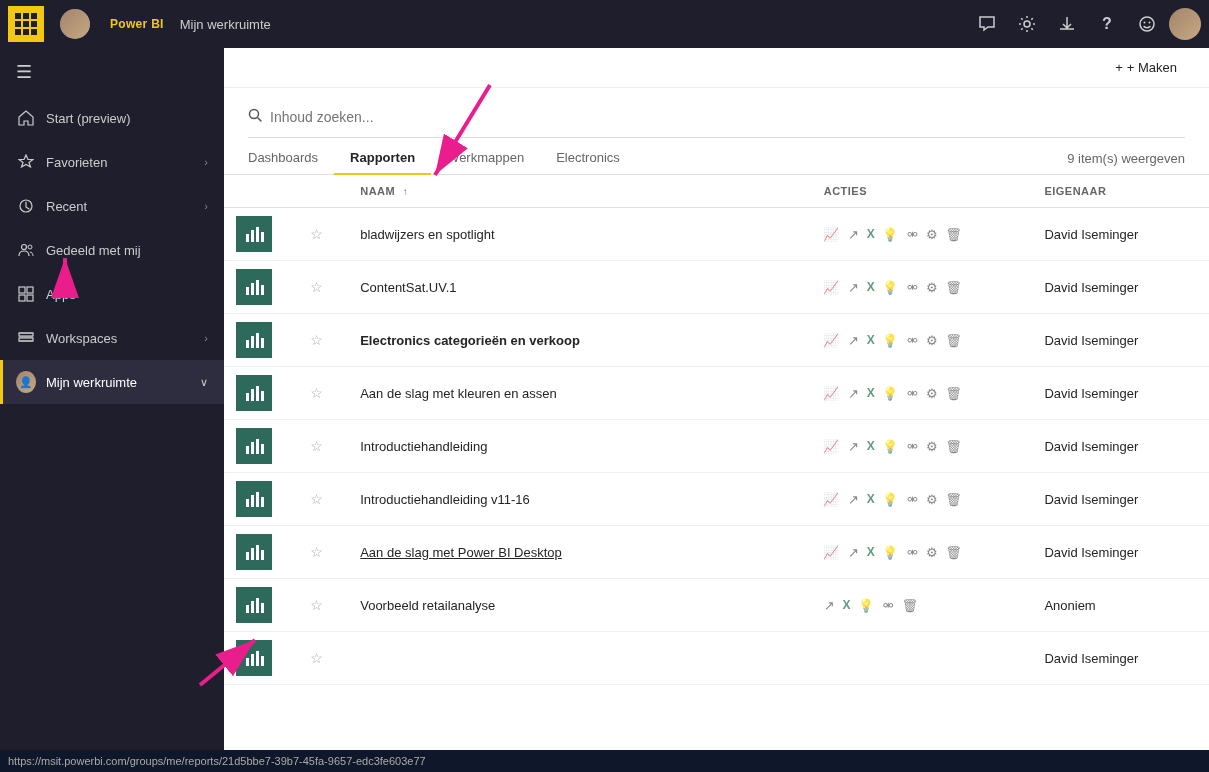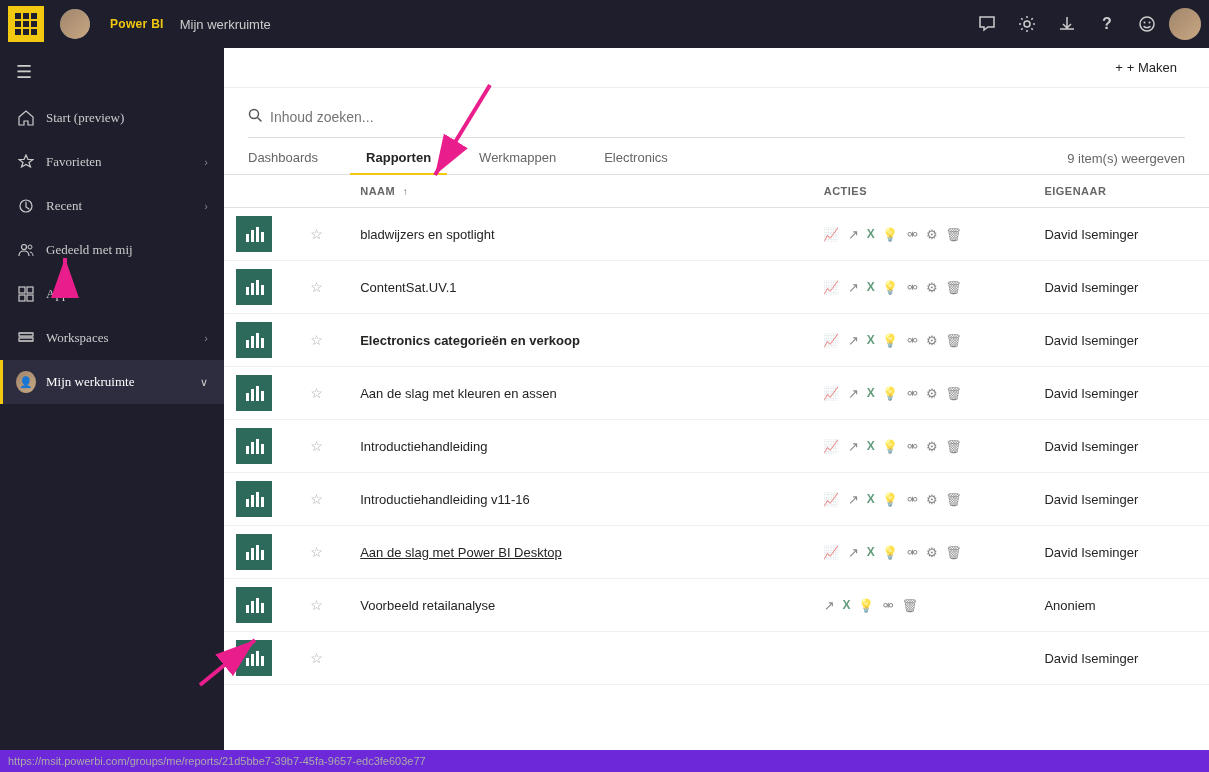--- a/index.html
+++ b/index.html
@@ -69,21 +69,21 @@
       color: #ccc; font-size: 13px; position: relative;
     }
     .sidebar-item.active { background: #2d2d3f; color: white; }
     .sidebar-item.active::before {
       content: ''; position: absolute; left: 0; top: 0; bottom: 0; width: 3px; background: #f2c811;
     }
     .sidebar-icon {
       width: 20px; height: 20px; margin-right: 10px; display: flex; align-items: center; justify-content: center;
       font-size: 15px; flex-shrink: 0;
     }
-    .sidebar-label { flex: 1; font-family: Liberation Serif, serif; }
+    .sidebar-label { flex: 1; }
     .sidebar-chevron { font-size: 11px; color: #888; }
 
     
     .content {
       flex: 1; display: flex; flex-direction: column; overflow: hidden; background: #f3f2f1;
     }
     .content-header {
       background: white; padding: 12px 24px 0; border-bottom: 1px solid #e0e0e0; flex-shrink: 0;
     }
     .content-toolbar {
@@ -93,21 +93,21 @@
       display: flex; align-items: center; gap: 4px; color: #252423; font-size: 13px; cursor: pointer; padding: 4px 8px;
     }
     .search-bar {
       display: flex; align-items: center; padding: 8px 0 12px; border-bottom: 1px solid #ddd; margin-bottom: 0;
     }
     .search-icon { color: #666; margin-right: 8px; font-size: 14px; }
     .search-input {
       border: none; outline: none; font-size: 14px; color: #333; background: transparent; width: 300px;
     }
     .tabs-row {
-      display: flex; align-items: center; gap: 16px; margin-top: 4px;
+      display: flex; align-items: center; gap: 0; margin-top: 4px;
     }
     .tab {
       padding: 8px 16px; font-size: 13px; cursor: pointer; color: #666; border-bottom: 2px solid transparent; margin-bottom: -1px;
     }
     .tab:first-child { padding-left: 0; }
     .tab.active { color: #252423; border-bottom: 2px solid #f2c811; font-weight: 600; }
     .item-count {
       margin-left: auto; font-size: 13px; color: #666; padding: 8px 0;
     }
 
@@ -136,21 +136,21 @@
     .action-icons { display: flex; gap: 8px; align-items: center; color: #555; }
     .action-icon { font-size: 13px; cursor: pointer; opacity: 0.7; }
 
     
     .table-area::-webkit-scrollbar { width: 8px; }
     .table-area::-webkit-scrollbar-track { background: #f0f0f0; }
     .table-area::-webkit-scrollbar-thumb { background: #ccc; border-radius: 4px; }
 
     
     .statusbar {
-      height: 22px; background: #6d28d9; display: flex; align-items: center; padding: 0 8px;
+      height: 22px; background: #0f172a; display: flex; align-items: center; padding: 0 8px;
       color: #aaa; font-size: 11px; flex-shrink: 0;
     }
 
     
     .sort-arrow { margin-left: 4px; font-size: 10px; }
 
     
     .overlay-arrows {
       position: fixed; top: 0; left: 0; width: 1209px; height: 772px; pointer-events: none; z-index: 999;
     }

